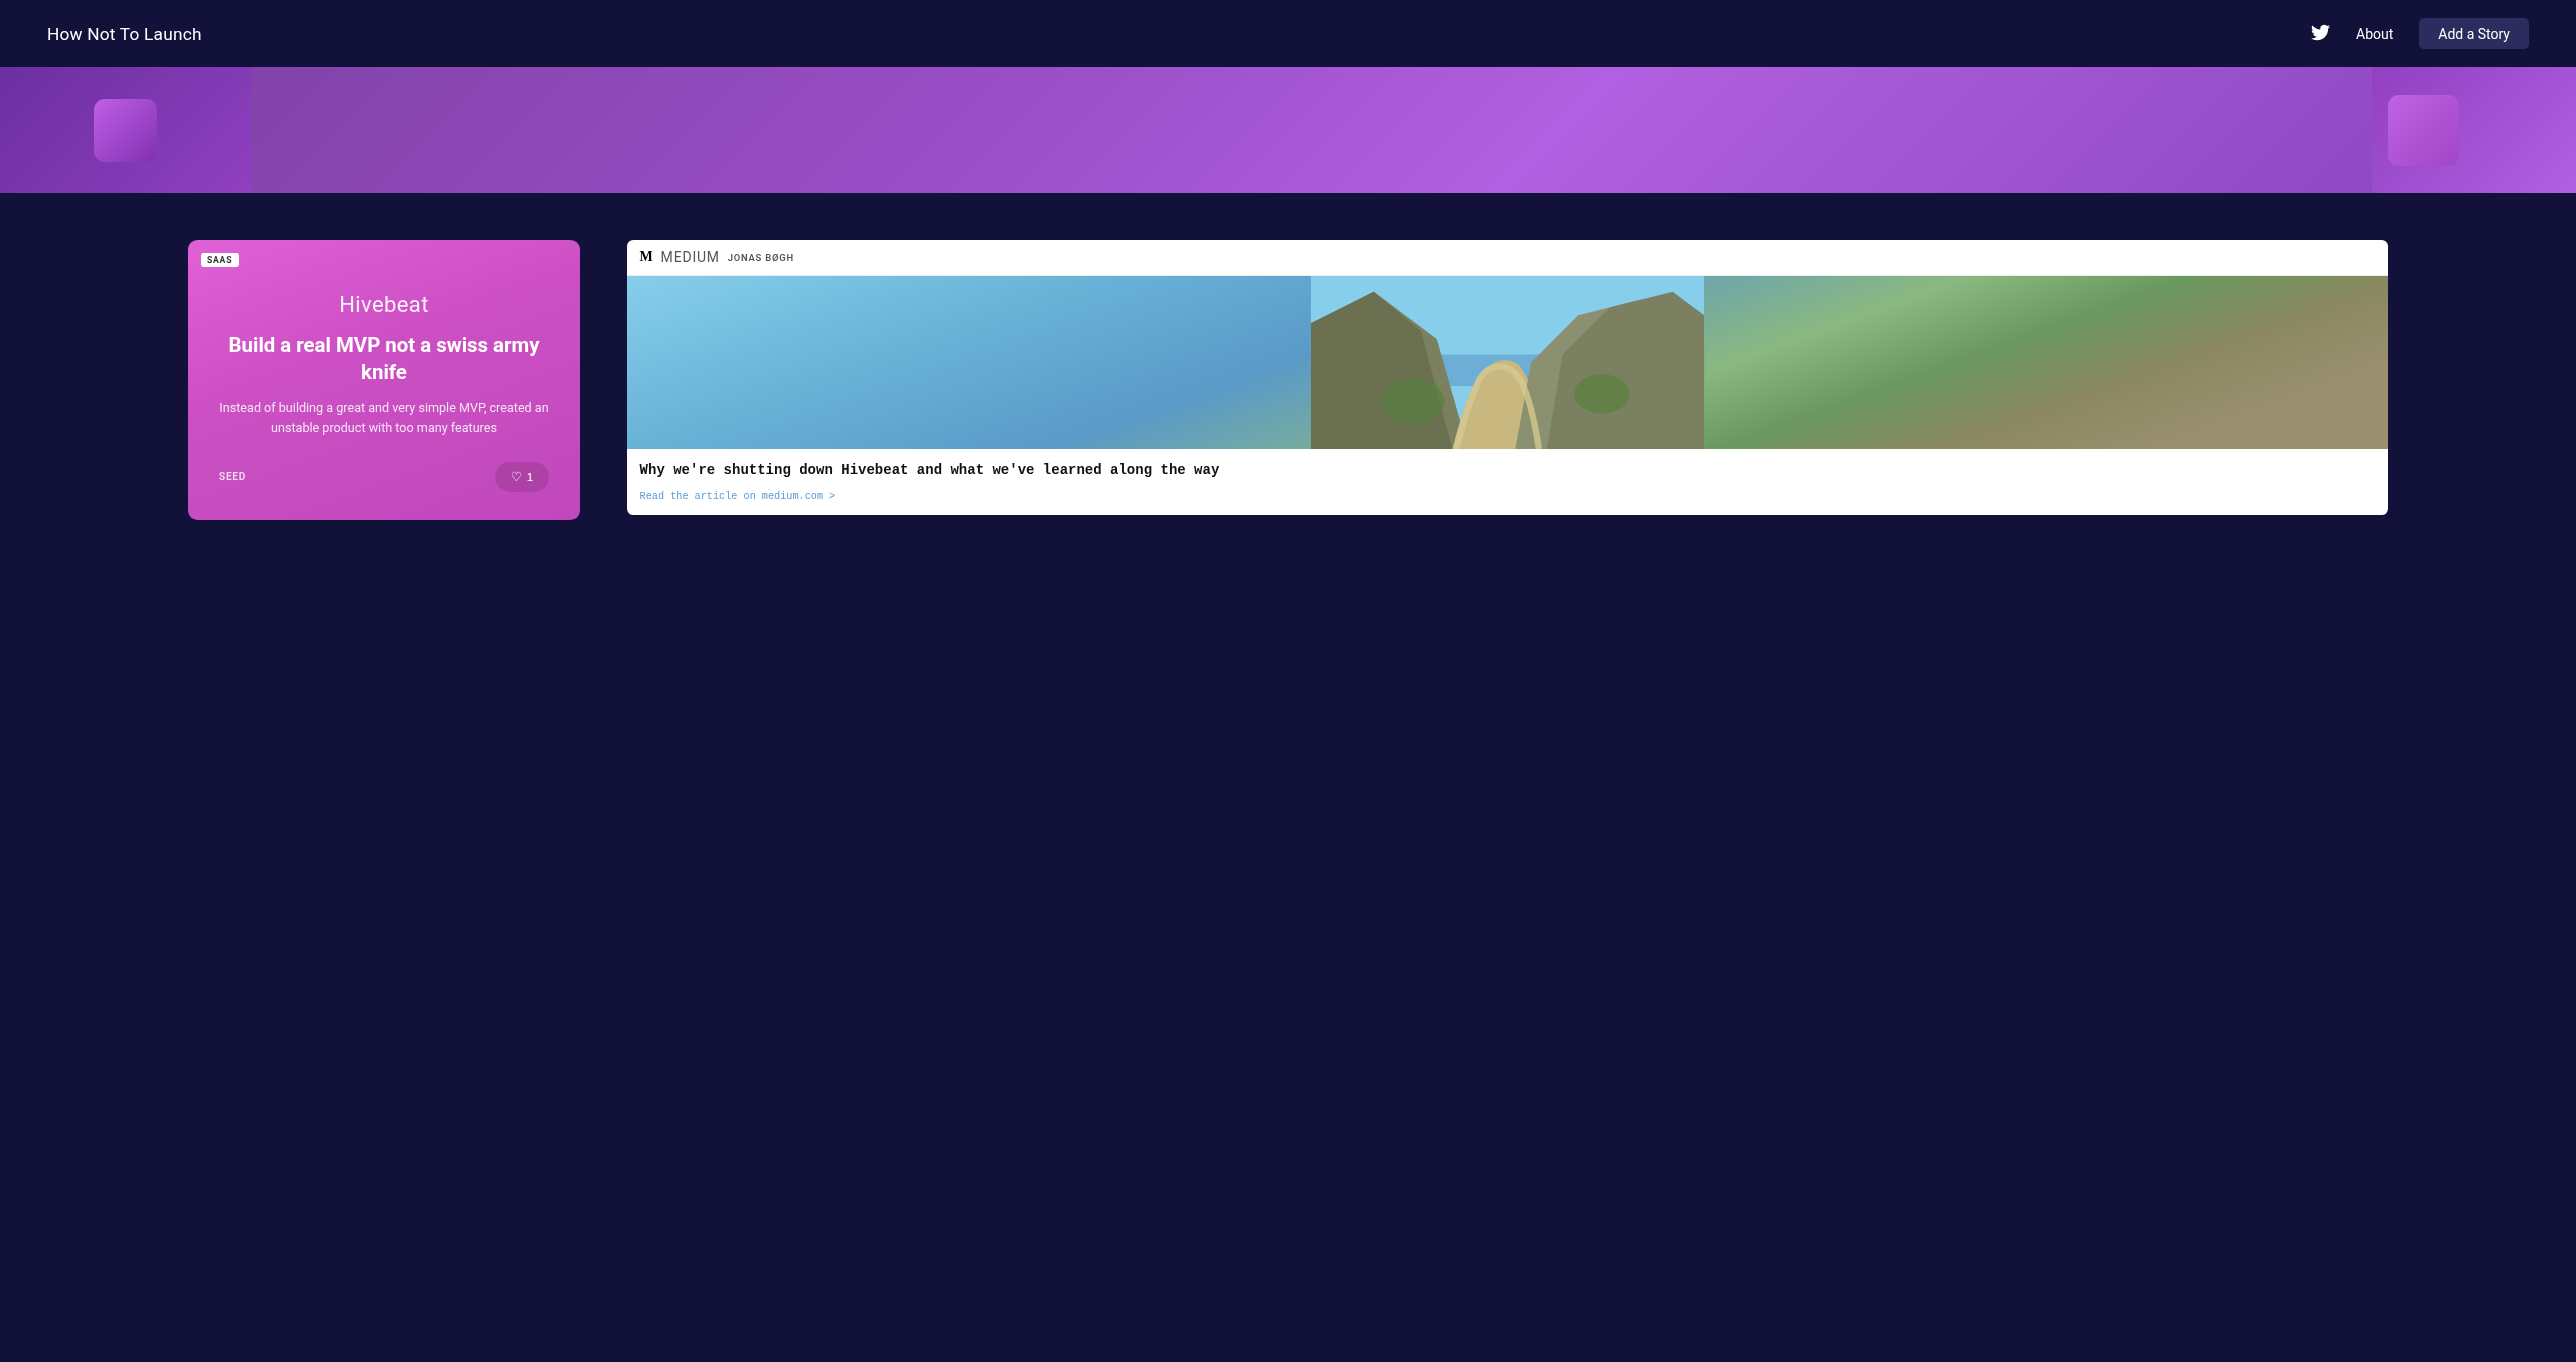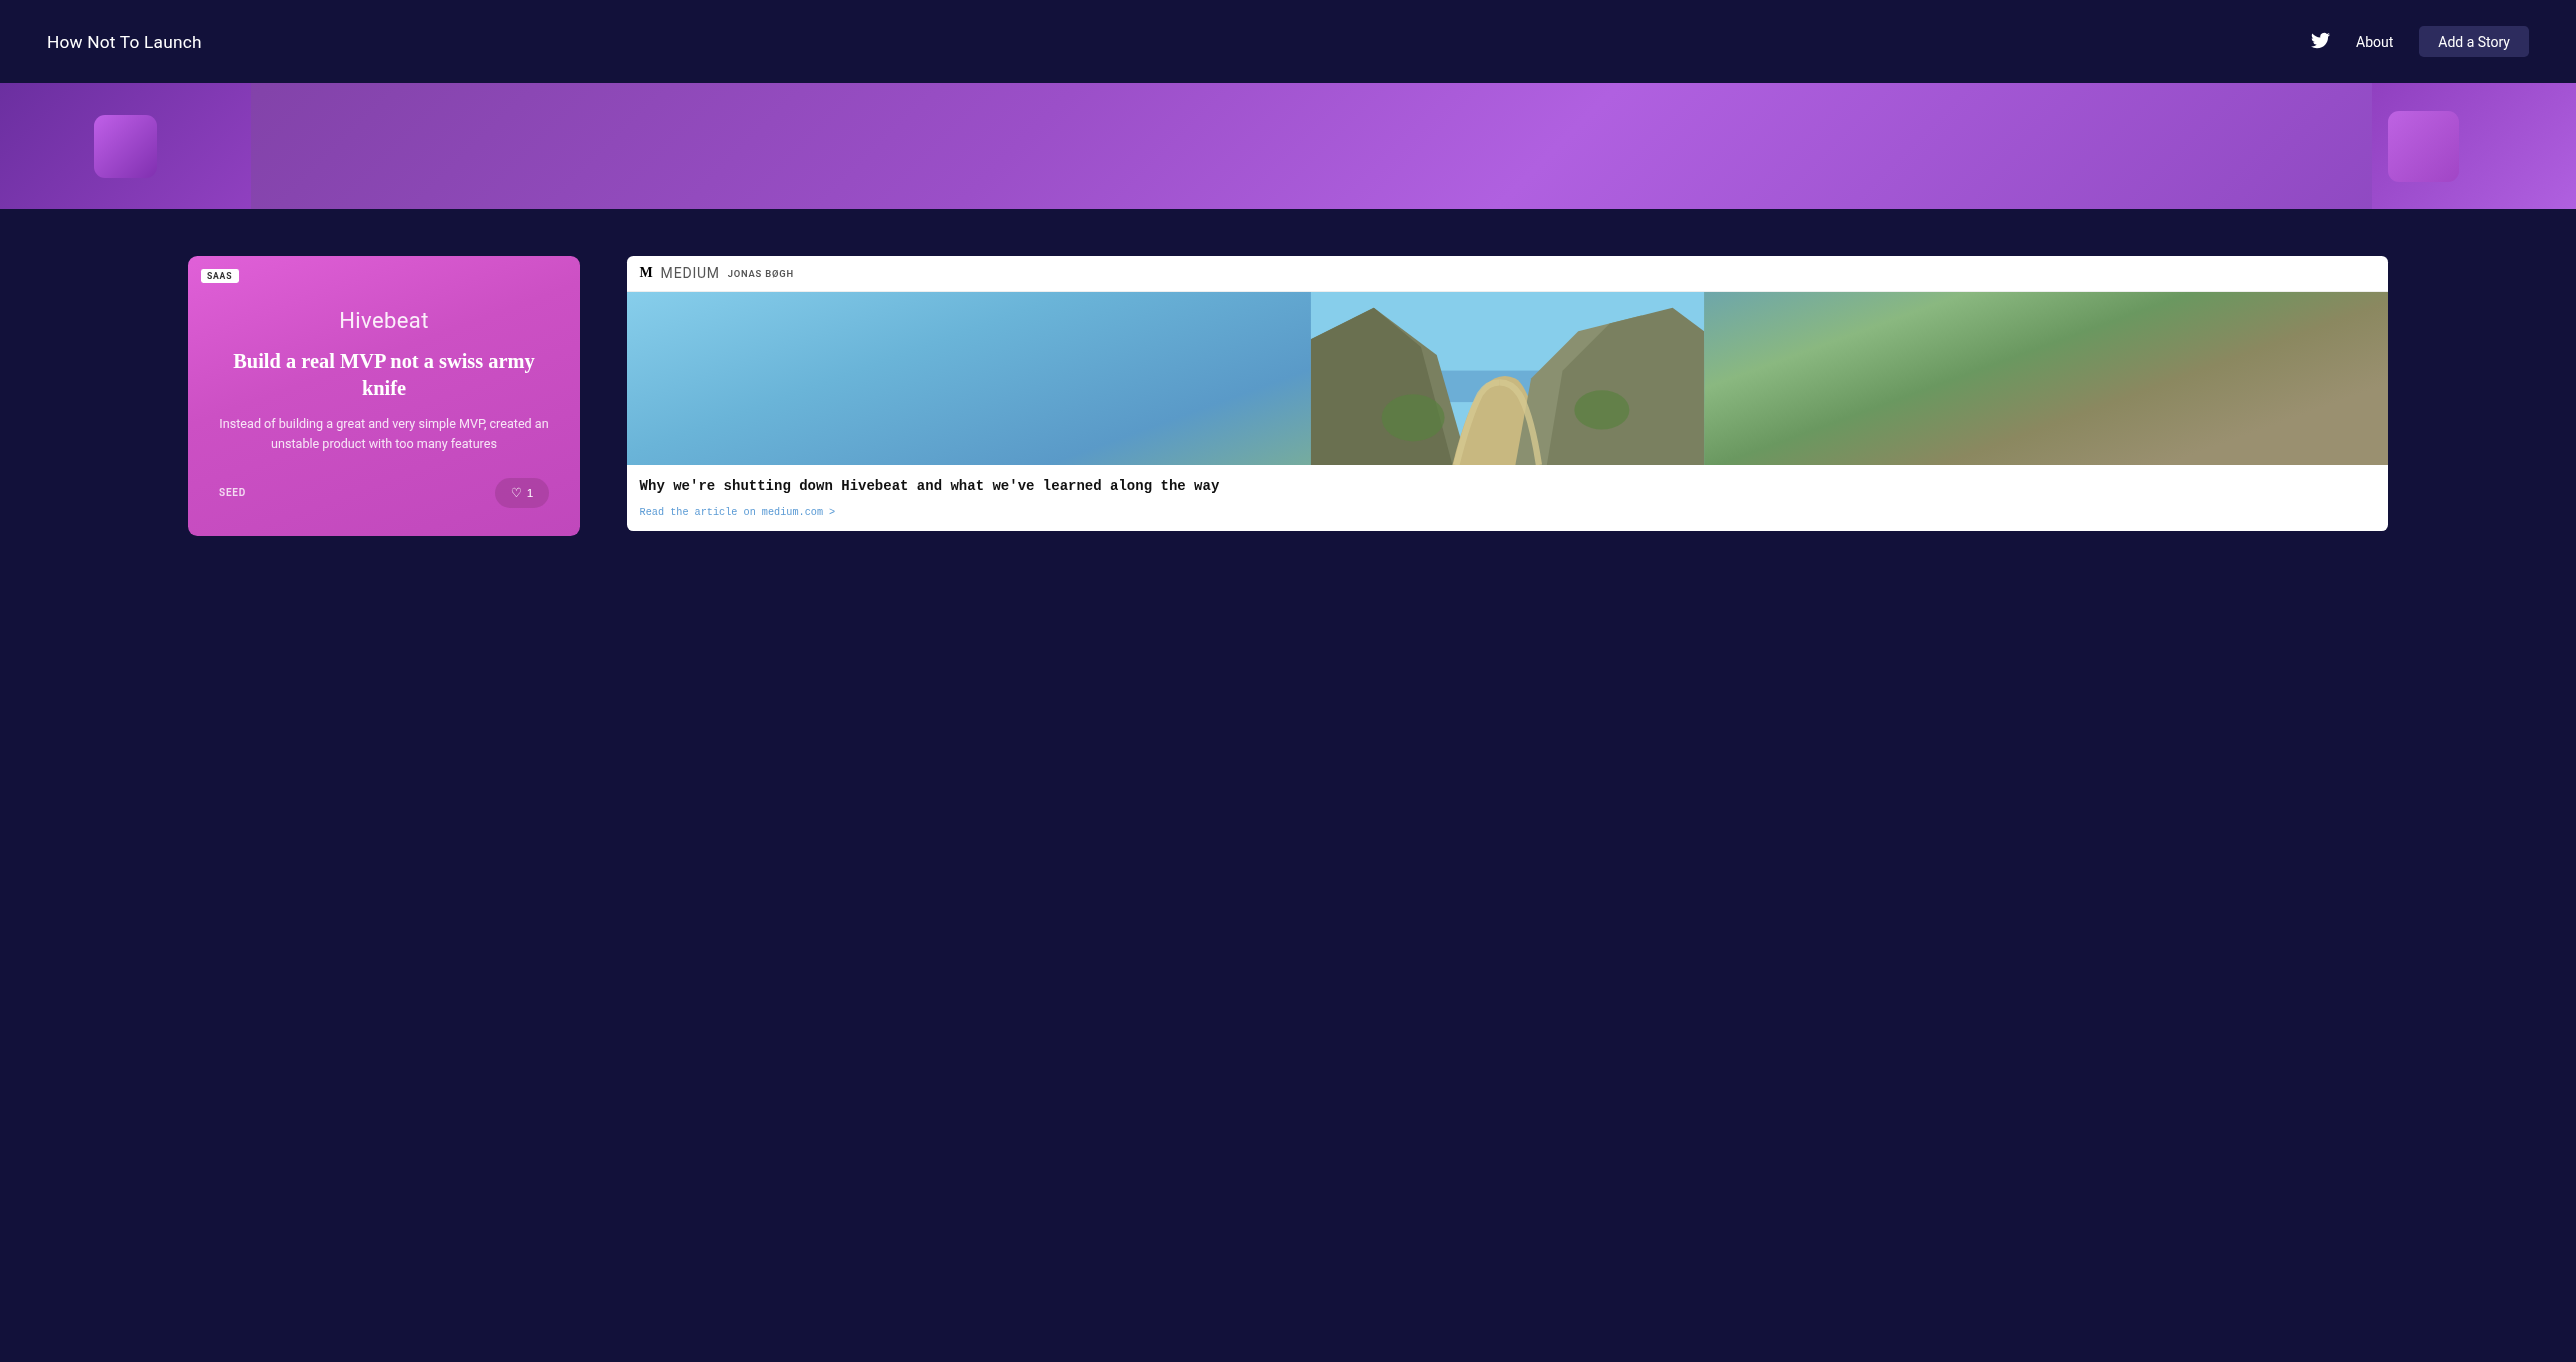--- a/index.html
+++ b/index.html
@@ -12,21 +12,21 @@
       overflow-x: hidden;
     }
 
     
     header {
       background-color: #12113a;
       display: flex;
       align-items: center;
       justify-content: space-between;
       padding: 0 47px;
-      height: 83px;
+      height: 67px;
       position: relative;
       z-index: 10;
     }
 
     .header-left {
       display: flex;
       align-items: center;
       gap: 12.6px;
     }
 
@@ -173,21 +173,20 @@
       margin-bottom: 15.7px;
       letter-spacing: 0.4px;
     }
 
     .card-title {
       font-size: 20.4px;
       font-weight: 700;
       color: #fff;
       margin-bottom: 12.6px;
       line-height: 1.3;
-      font-family: Liberation Serif, serif;
     }
 
     .card-description {
       font-size: 12.6px;
       color: rgba(255,255,255,0.85);
       line-height: 1.6;
     }
 
     .card-footer {
       display: flex;

